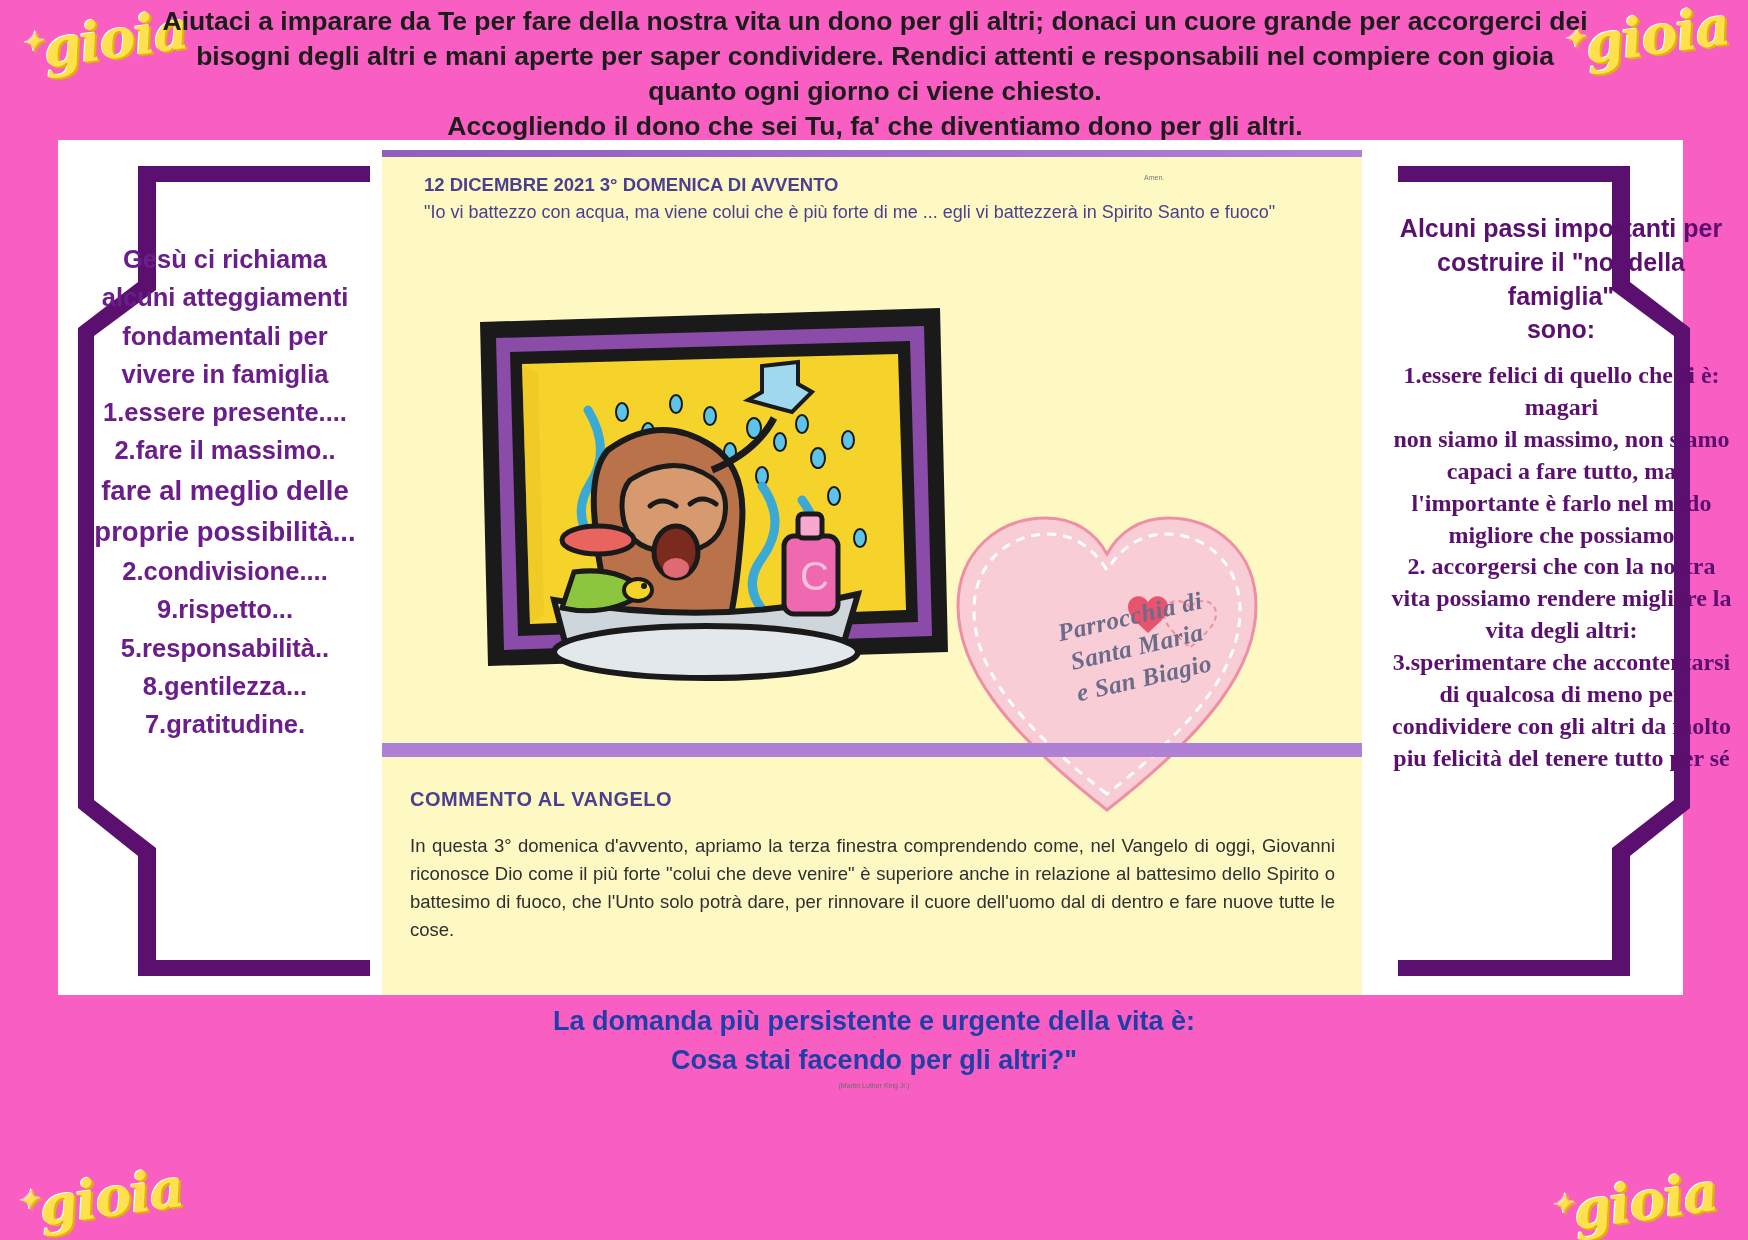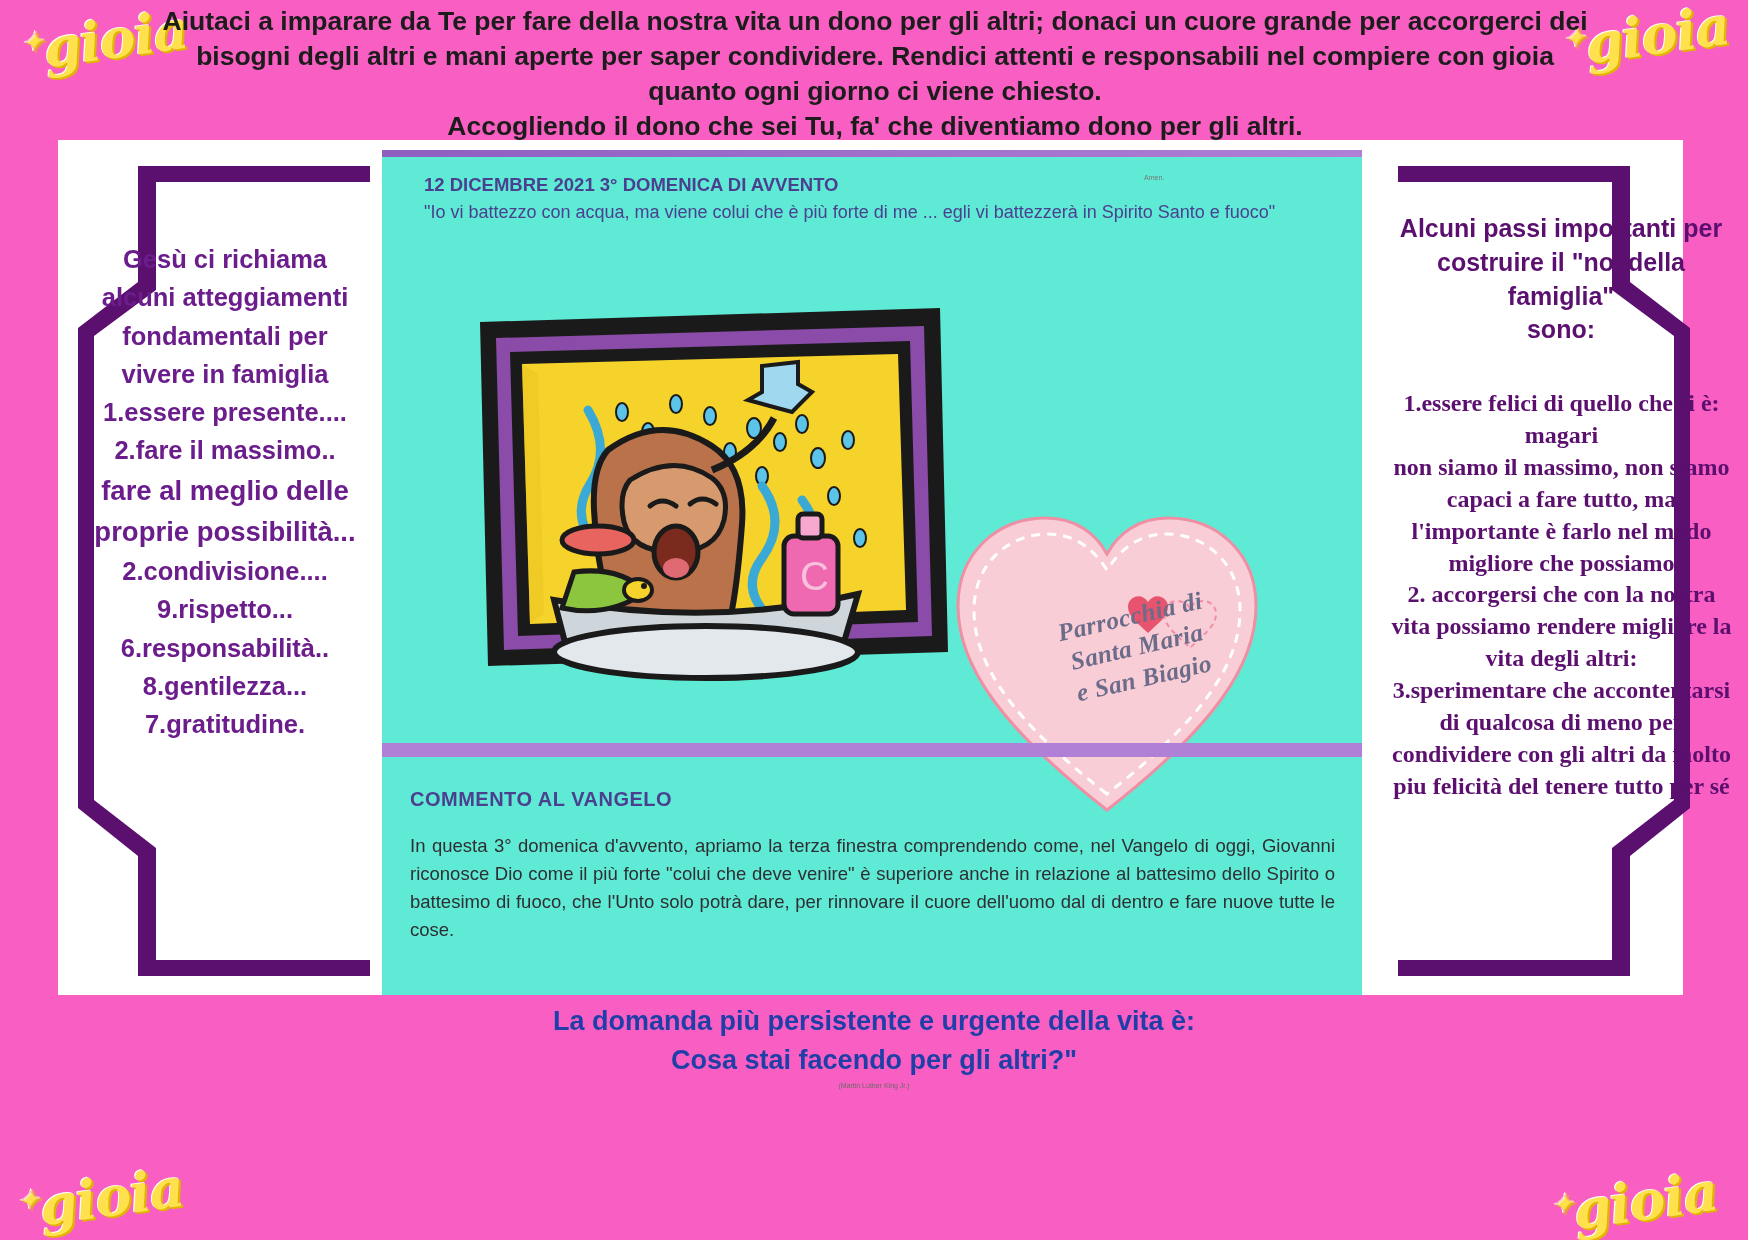--- a/index.html
+++ b/index.html
@@ -122,21 +122,21 @@
     line-height: 1.33;
   }
 
   
   .doc {
     position: absolute;
     left: 382px;
     top: 150px;
     width: 980px;
     height: 845px;
-    background: #5eead4;
+    background: #fef9c3;
     overflow: hidden;
   }
   .doc-topbar {
     position: absolute;
     left: 0; top: 0;
     width: 980px; height: 7px;
     background: linear-gradient(90deg,#8e5fc0,#b07fd6);
   }
   .doc-header {
     position: absolute;
@@ -280,28 +280,28 @@
     </svg>
   </div>
 
   <div class="left-text">
     <div>Gesù ci richiama alcuni atteggiamenti fondamentali per vivere in famiglia</div>
     <div>1.essere presente....</div>
     <div>2.fare il massimo..</div>
     <div class="big">fare al meglio delle proprie possibilità...</div>
     <div>2.condivisione....</div>
     <div>9.rispetto...</div>
-    <div>6.responsabilità..</div>
+    <div>5.responsabilità..</div>
     <div>8.gentilezza...</div>
     <div>7.gratitudine.</div>
   </div>
 
   <div class="right-text-head" style="white-space: pre-line;">Alcuni passi importanti per costruire il "noi della famiglia"
 sono:</div>
-  <div class="right-text-body" style="white-space: pre-line; margin-top: 28px;">1.essere felici di quello che si è: magari
+  <div class="right-text-body" style="white-space: pre-line;">1.essere felici di quello che si è: magari
 non siamo il massimo, non siamo capaci a fare tutto, ma l'importante è farlo nel modo migliore che possiamo
 2. accorgersi che con la nostra vita possiamo rendere migliore la vita degli altri:
 3.sperimentare che accontentarsi di qualcosa di meno per condividere con gli altri da molto piu felicità del tenere tutto per sé</div>
 
   <div class="doc">
     <div class="doc-topbar"></div>
 
     <div class="doc-header">
       <div>12 DICEMBRE 2021 3° DOMENICA DI AVVENTO</div>
       <div class="gosp">"Io vi battezzo con acqua, ma viene colui che è più forte di me ... egli vi battezzerà in Spirito Santo e fuoco"</div>

